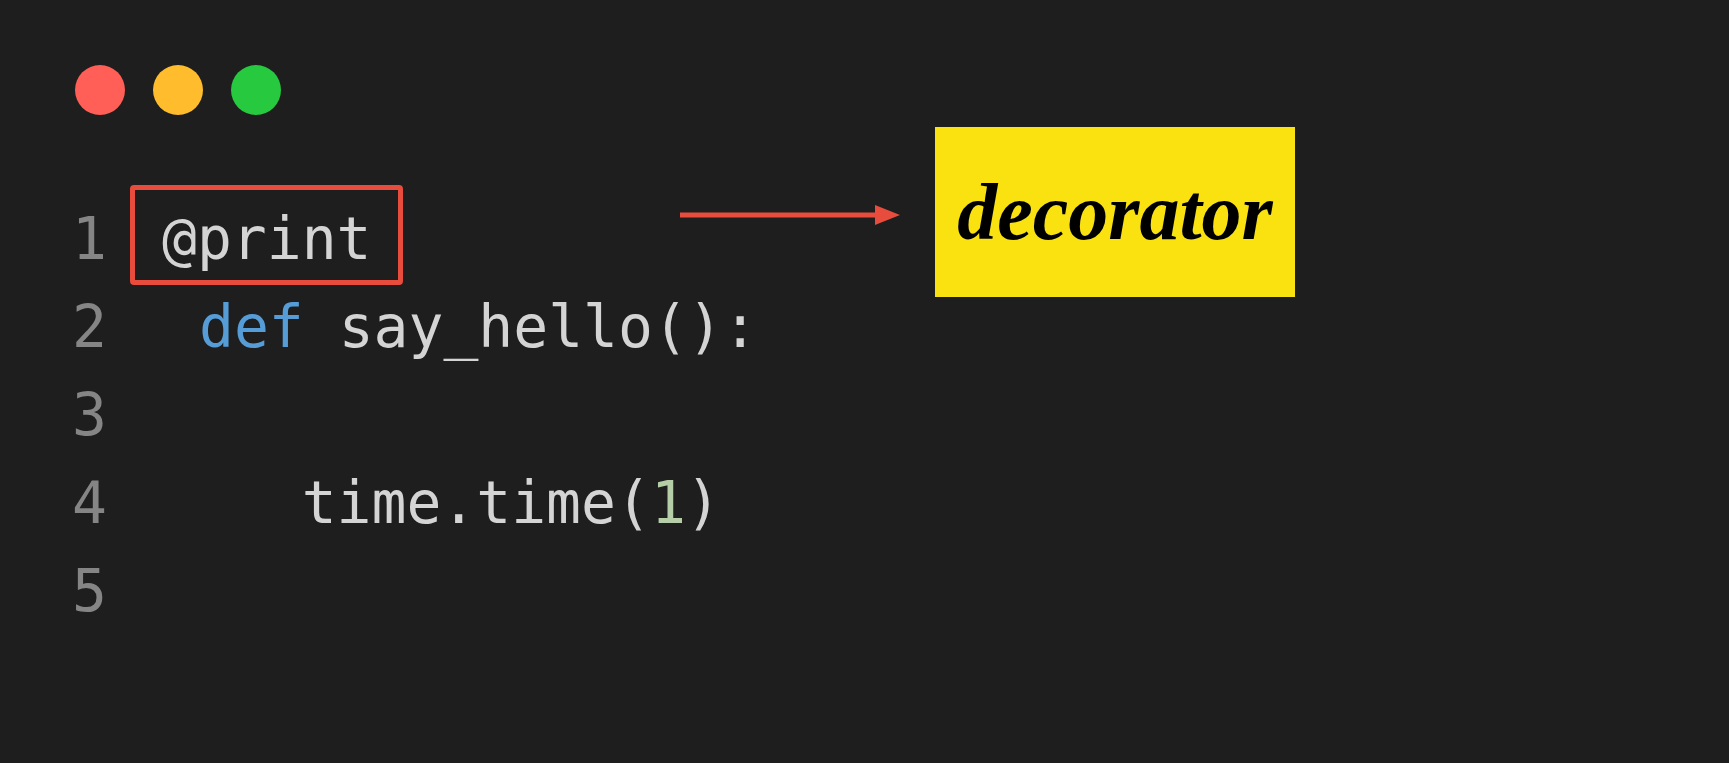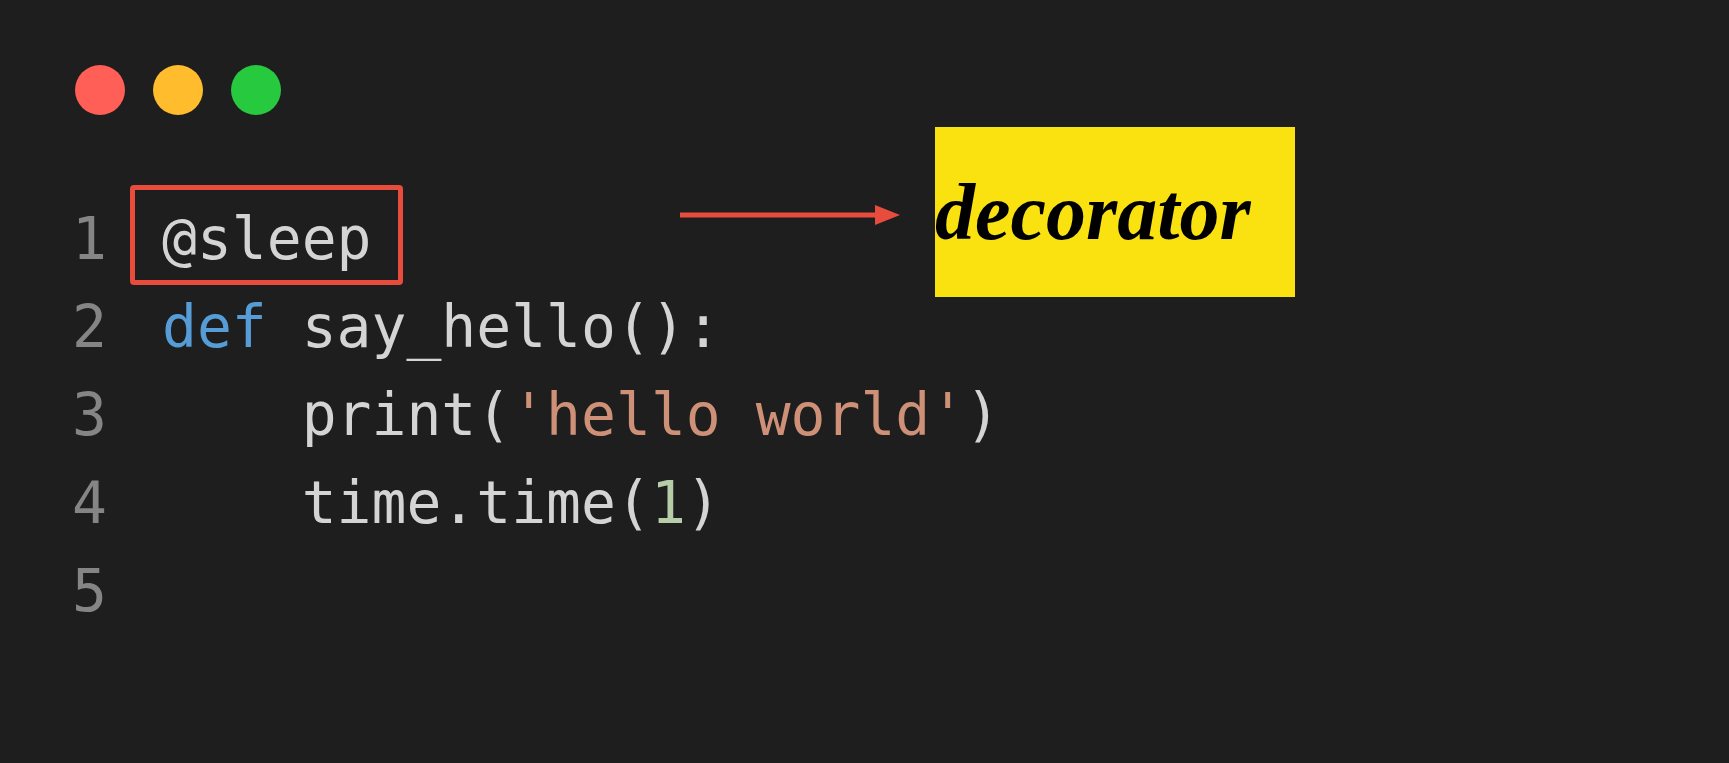--- a/index.html
+++ b/index.html
@@ -53,21 +53,21 @@
       width: 35px;
       text-align: right;
       margin-right: 55px;
     }
     
     .code-content {
       white-space: pre;
       color: #d4d4d4;
     }
     
-    .keyword { color: #569cd6; }
+    .keyword { color: #569cd6; margin-left: 37px; }
     .string { color: #ce9178; }
     .number-lit { color: #b5cea8; }
     
     .highlight-box {
       position: absolute;
       top: 185px;
       left: 130px;
       width: 273px;
       height: 100px;
       border: 5px solid #e74c3c;
@@ -82,48 +82,48 @@
     
     .decorator-label {
       position: absolute;
       top: 127px;
       left: 935px;
       width: 360px;
       height: 170px;
       background: #f9e20f;
       display: flex;
       align-items: center;
+      justify-content: center;
       font-family: 'Brush Script MT', 'Comic Sans MS', cursive;
       font-size: 80px;
       font-weight: bold;
       font-style: italic;
       color: #000;
     }
   </style>
 </head>
 <body>
 
 <div class="window-controls">
   <div class="dot dot-red"></div>
   <div class="dot dot-yellow"></div>
   <div class="dot dot-green"></div>
 </div>
 
 <div class="code-area" id="code-area">
 <div class="code-line">
       <span class="line-number">1</span>
-      <span class="code-content"><span>@sleep</span></span>
+      <span class="code-content"><span>@print</span></span>
     </div>
     <div class="code-line">
       <span class="line-number">2</span>
       <span class="code-content"><span class="keyword">def</span><span> say_hello():</span></span>
     </div>
     <div class="code-line">
       <span class="line-number">3</span>
-      <span class="code-content"><span>    print(</span><span class="string">'hello world'</span><span>)</span></span>
     </div>
     <div class="code-line">
       <span class="line-number">4</span>
       <span class="code-content"><span>    time.time(</span><span class="number-lit">1</span><span>)</span></span>
     </div>
     <div class="code-line">
       <span class="line-number">5</span>
     </div>
   </div>
 

